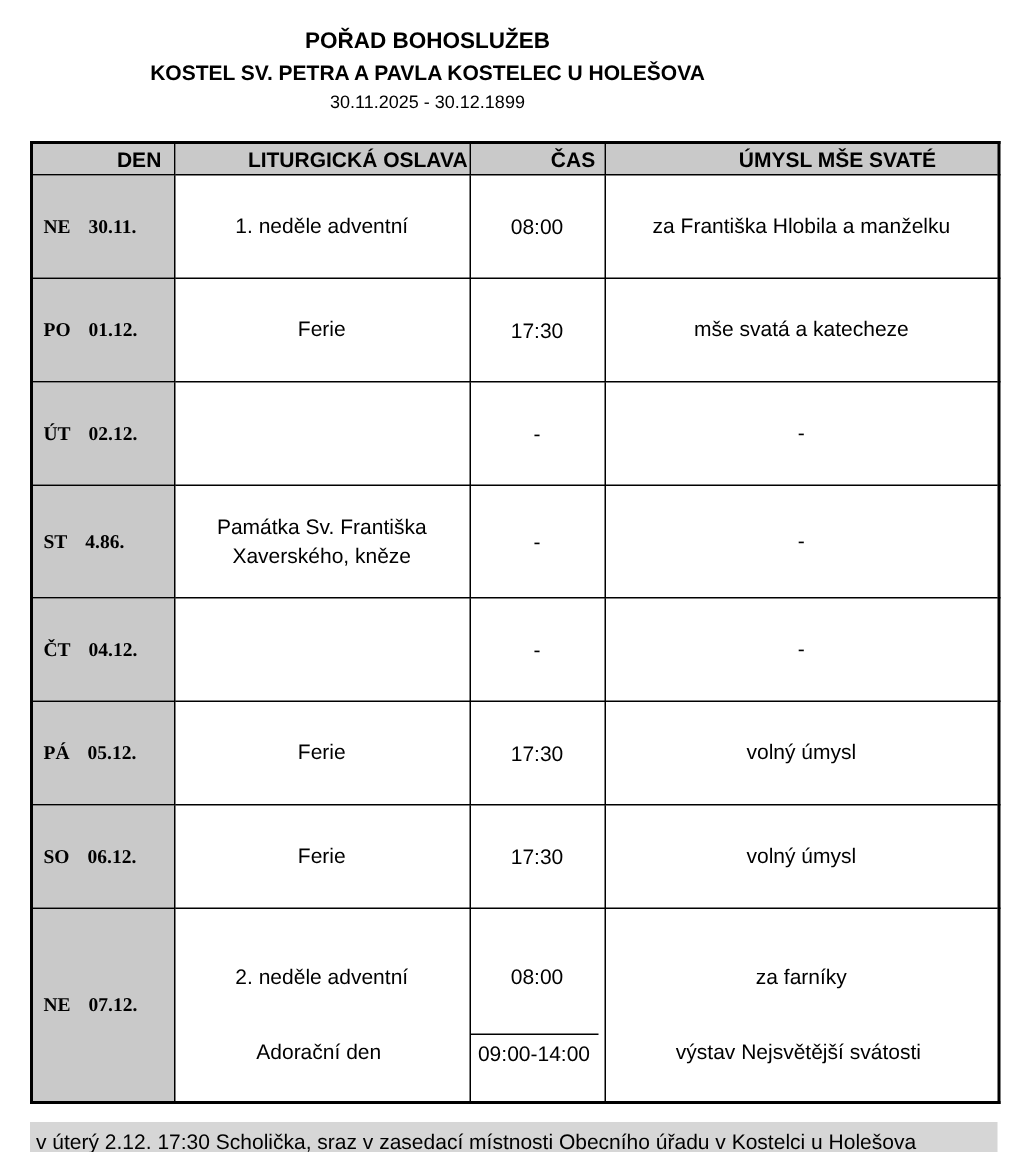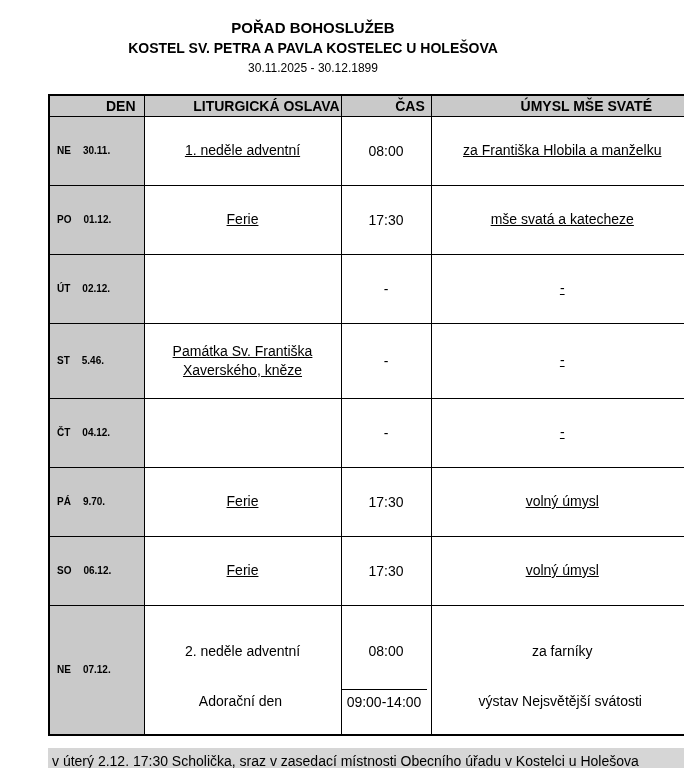--- a/index.html
+++ b/index.html
@@ -2,21 +2,21 @@
 <html style="--header-bg: #c9c9c9; --day-bg: #c9c9c9; --note-bg: #d6d6d6; --border: #000000;"><head>
 <meta charset="utf-8">
 <style>
   * { box-sizing: border-box; margin: 0; padding: 0; }
   html, body {
     width: 684px;
     background: #ffffff;
     color: #000000;
     font-family: "Liberation Sans", sans-serif;
   }
-  .page { width: 569px; height: 768px; padding: 18px 19px 0 20px; margin-left: 28px; }
+  .page { width: 569px; height: 768px; padding: 18px 19px 0 20px; }
 
   .doc-header { text-align: center; margin-bottom: 15px; }
   .title    { font-size: 15px; font-weight: bold; line-height: 20px; }
   .subtitle { font-size: 14px; font-weight: bold; line-height: 20px; }
   .date-range { font-size: 12px; line-height: 21px; }
 
   table.schedule {
     width: 645px;
     border-collapse: collapse;
     table-layout: fixed;
@@ -37,25 +37,26 @@
     padding-left: 48px;
   }
   tbody tr { height: 69px; }
   tbody tr.tall { height: 94px; }
 
   td.day-cell {
     background: var(--day-bg, #c9c9c9);
     font-weight: bold;
     text-align: left;
     padding-left: 7px;
-    font-size: 10px;
+    font-size: 13px;
+    font-family: Liberation Serif, serif;
   }
   td.day-cell .day-date { margin-left: 12px; }
 
-  td.celebration-cell, td.intention-cell { padding: 18px 8px; line-height: 19px; text-decoration: underline; }
+  td.celebration-cell, td.intention-cell { padding: 18px 8px; line-height: 19px; }
   td.time-cell { padding: 0; }
 
   
   .stack { position: relative; height: 92px; }
   .stack .line1 { position: absolute; top: 18px; left: 0; right: 0; line-height: 19px; }
   .stack .line2 { position: absolute; bottom: 5px; left: 0; right: 4px; line-height: 19px; }
   td.time-cell .stack .line2 {
     border-top: 1px solid var(--border, #000);
     bottom: 0;
     padding: 3px 0 4px 0;
@@ -109,33 +110,33 @@
           <td class="time-cell">17:30</td>
           <td class="intention-cell">mše svatá a katecheze</td>
         </tr>
         <tr>
           <td class="day-cell"><span>ÚT</span><span class="day-date">02.12.</span></td>
           <td class="celebration-cell"></td>
           <td class="time-cell">-</td>
           <td class="intention-cell">-</td>
         </tr>
         <tr>
-          <td class="day-cell"><span>ST</span><span class="day-date">5.46.</span></td>
+          <td class="day-cell"><span>ST</span><span class="day-date">4.86.</span></td>
           <td class="celebration-cell">Památka Sv. Františka Xaverského, kněze</td>
           <td class="time-cell">-</td>
           <td class="intention-cell">-</td>
         </tr>
         <tr>
           <td class="day-cell"><span>ČT</span><span class="day-date">04.12.</span></td>
           <td class="celebration-cell"></td>
           <td class="time-cell">-</td>
           <td class="intention-cell">-</td>
         </tr>
         <tr>
-          <td class="day-cell"><span>PÁ</span><span class="day-date">9.70.</span></td>
+          <td class="day-cell"><span>PÁ</span><span class="day-date">05.12.</span></td>
           <td class="celebration-cell">Ferie</td>
           <td class="time-cell">17:30</td>
           <td class="intention-cell">volný úmysl</td>
         </tr>
         <tr>
           <td class="day-cell"><span>SO</span><span class="day-date">06.12.</span></td>
           <td class="celebration-cell">Ferie</td>
           <td class="time-cell">17:30</td>
           <td class="intention-cell">volný úmysl</td>
         </tr>

